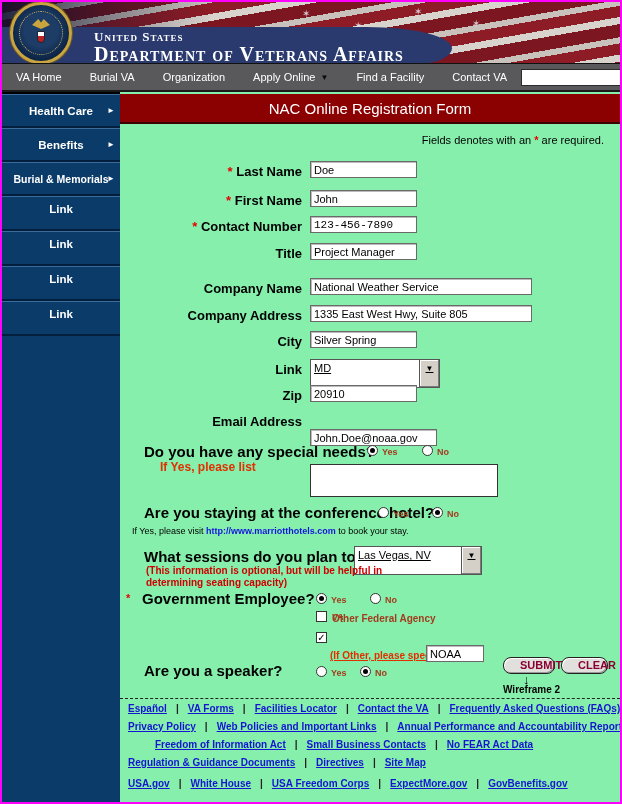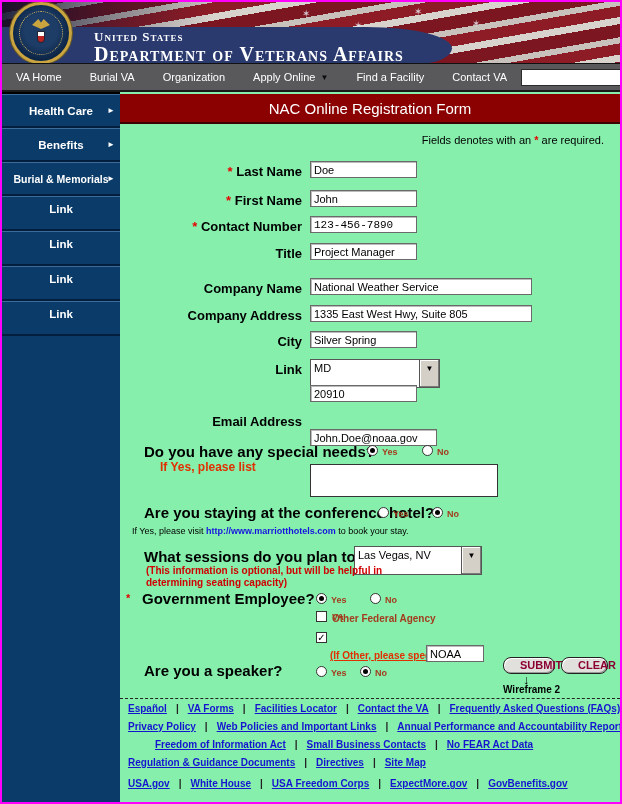--- a/index.html
+++ b/index.html
@@ -59,21 +59,21 @@
 
   .radio { position:absolute; width:11px; height:11px; border-radius:50%; background:#fff; border:1px solid #333; cursor:pointer; }
   .radio .dot { display:none; }
   .radio.checked .dot { display:block; width:5px; height:5px; border-radius:50%; background:#000; margin:2px auto; }
   .rlabel { position:absolute; font-size:9px; font-weight:bold; color:#a33c1e; }
 
   .checkbox { position:absolute; width:11px; height:11px; background:#fff; border:1px solid #333; cursor:pointer;
     font-size:10px; line-height:10px; text-align:center; color:#000; }
   .cblabel { position:absolute; font-size:10px; font-weight:bold; color:#a33c1e; }
 
-  .selectbox { position:absolute; height:29px; background:#fff; border:1px solid #555; display:flex; cursor:pointer; }
+  .selectbox { position:absolute; height:29px; background:#fff; border:1px solid #555; display:flex; cursor:pointer;text-decoration:underline; }
   .selectbox .sel-text { flex:1; font-size:11px; padding:2px 3px 0; }
   .selectbox .sel-btn { width:20px; background:#d4d0c8; border-left:1px solid #555; text-align:center; font-size:8px;
     line-height:17px; box-shadow:inset -1px -1px 0 #7a7a7a, inset 1px 1px 0 #fff; }
 
   .ta { position:absolute; left:190px; top:372px; width:188px; height:33px; background:#fff;
     border:1px solid #333; font-size:11px; resize:none; font-family:"Liberation Sans", sans-serif; }
 
   .act-btn { position:absolute; height:17px; background:#e2e0dc; border:1px solid #222; border-radius:8px;
     color:#8b0032; font-weight:bold; font-size:11px; line-height:15px; text-align:center; cursor:pointer;
     box-shadow:inset -1px -1px 0 #9a9a9a, inset 1px 1px 0 #fff;padding-left:16px; }
@@ -190,20 +190,21 @@
 
     <div class="flabel" style="top:242px;"><span>City</span></div>
     <input class="tbox" style="left: 190px; top: 239px; width: 107px;" value="Silver Spring">
 
     <div class="flabel" style="top:270px;"><span>Link</span></div>
     <div class="selectbox" style="left:190px; top:267px; width:130px;">
       <span class="sel-text">MD</span>
       <span class="sel-btn">▼</span>
     </div>
 
+    <div class="flabel" style="top:296px;"><span>Zip</span></div>
     <input class="tbox" style="left: 190px; top: 293px; width: 107px;" value="20910">
 
     <div class="flabel" style="top:322px;"><span>Email Address</span></div>
     <input class="tbox" style="left: 190px; top: 337px; width: 127px;" value="John.Doe@noaa.gov">
 
     <div class="question" style="left:24px; top:351px;">Do you have any special needs?</div>
     <span class="radio checked" style="left:247px; top:353px;">
         <span class="dot"></span>
       </span>
     <span class="rlabel" style="left:262px; top:355px;">Yes</span>

